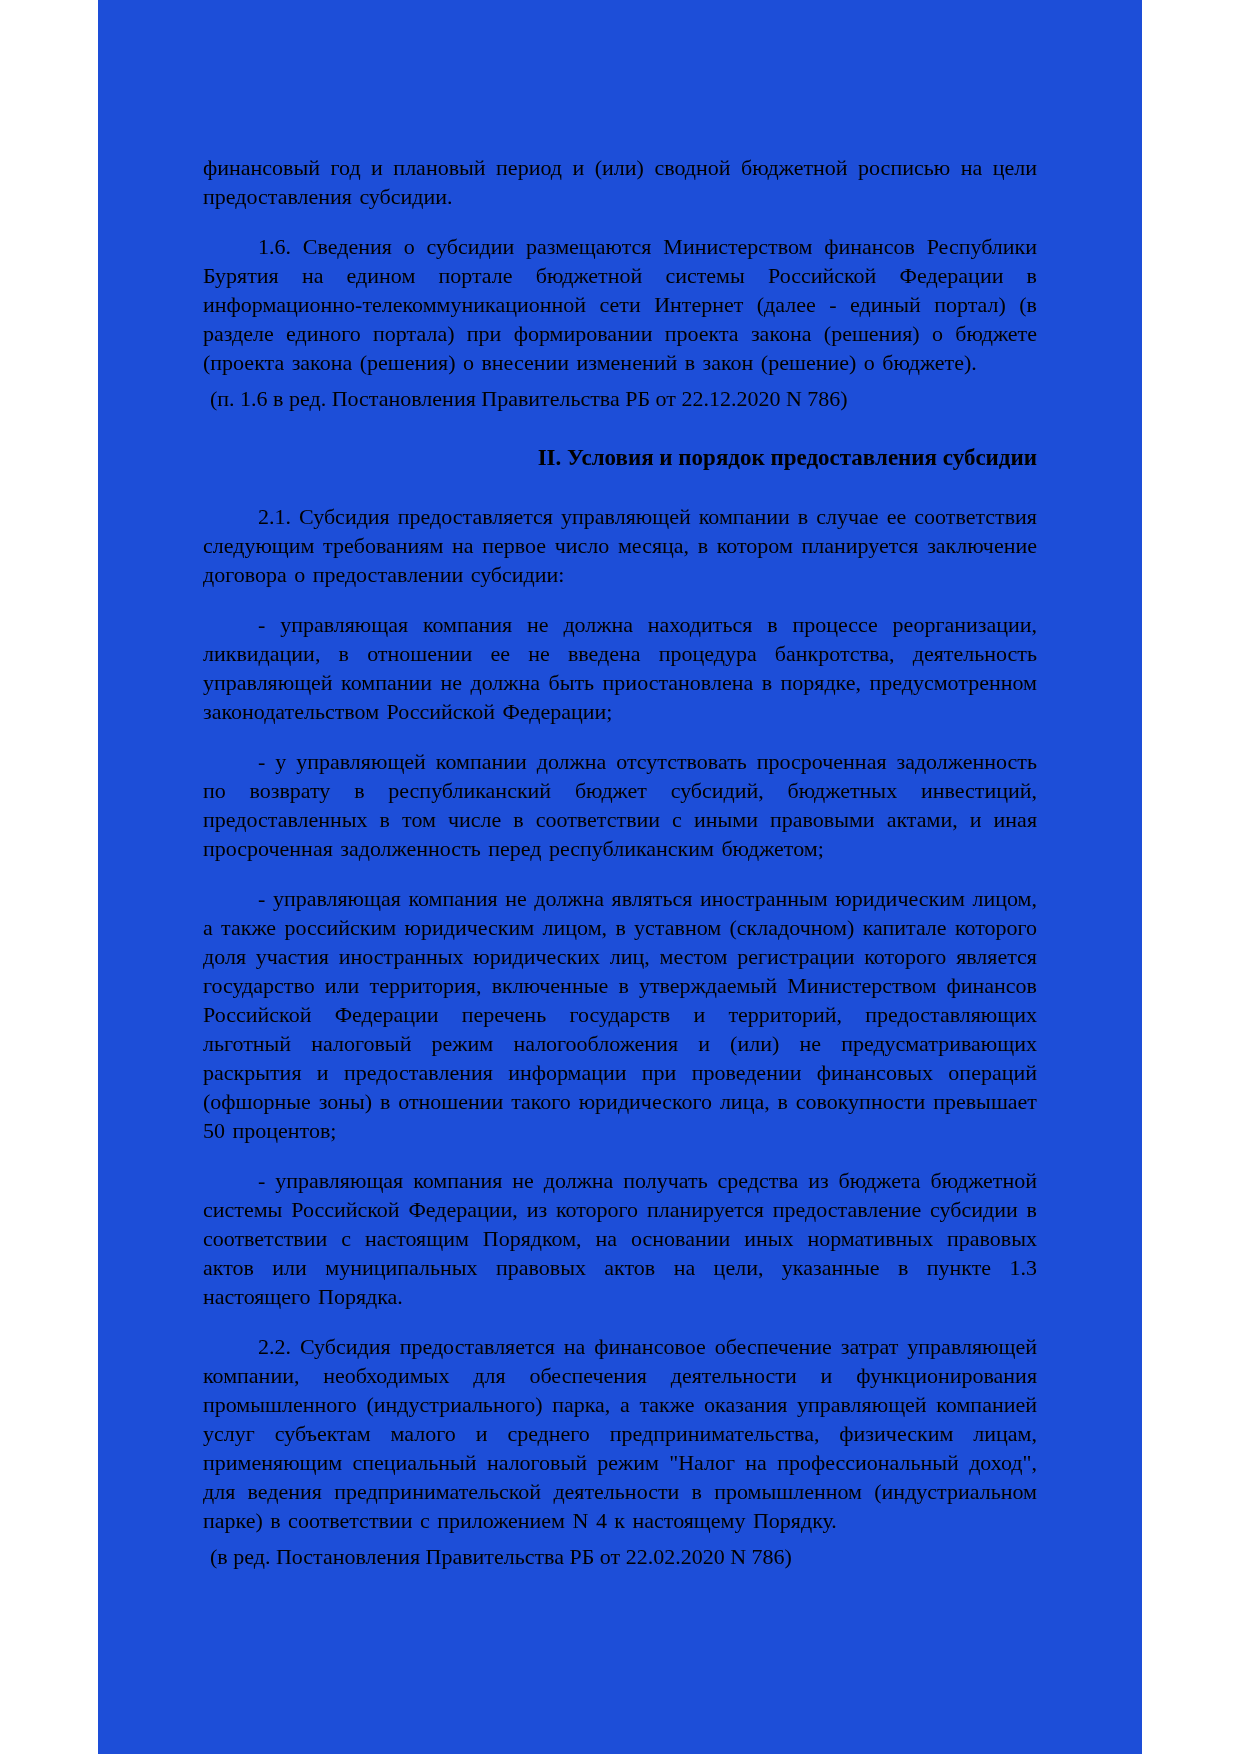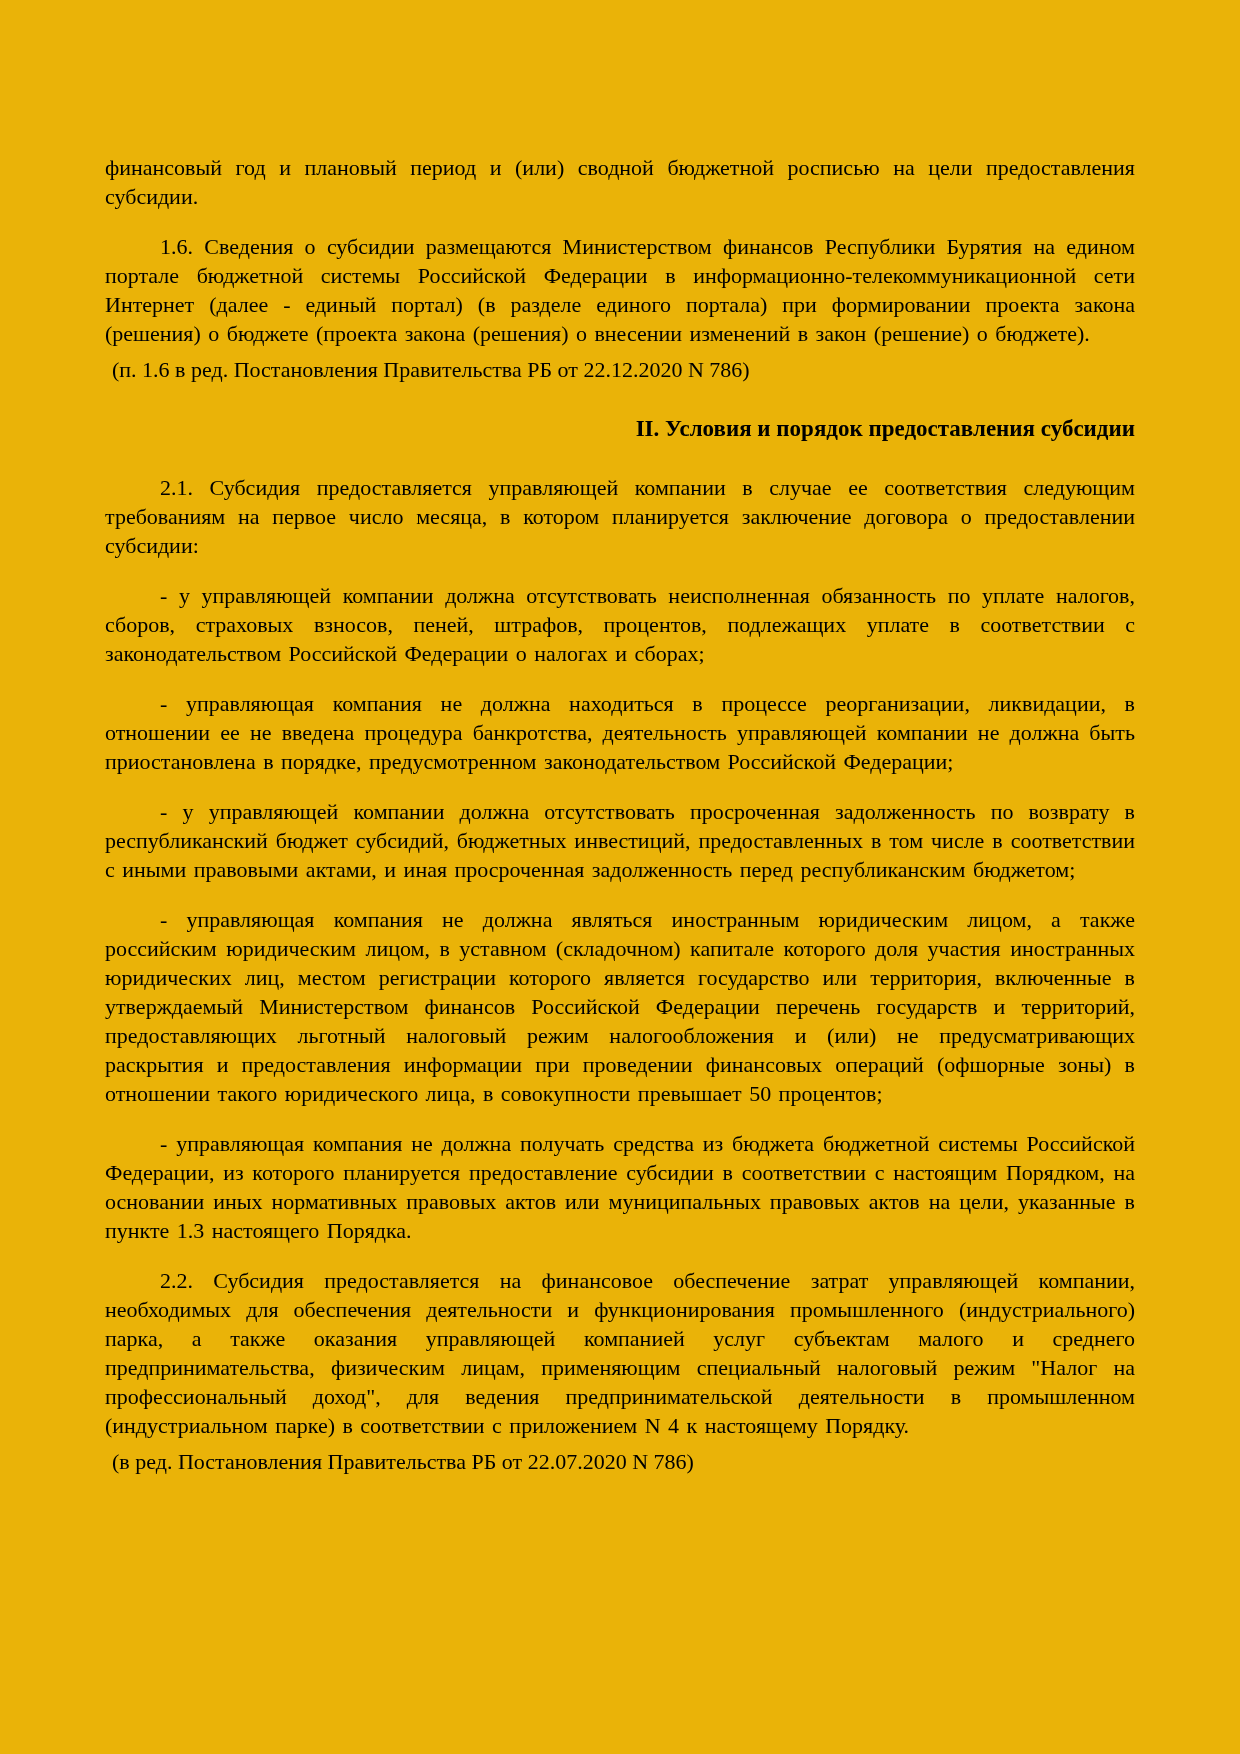--- a/index.html
+++ b/index.html
@@ -2,24 +2,24 @@
 <html lang="ru"><head>
 <meta charset="utf-8">
 <style>
   html, body {
     margin: 0;
     padding: 0;
     background: #ffffff;
   }
   .page {
     position: relative;
-    width: 1240px;
+    width: 1044px;
     height: 1754px;
     margin: 0 auto;
-    background: #eab308;
+    background: #1d4ed8;
     color: #000000;
     font-family: "Liberation Serif", "DejaVu Serif", serif;
     font-size: 22px;
     line-height: 29px;
     box-sizing: border-box;
     padding: 132px 105px 0 105px;
     overflow: hidden;
   }
   .para {
     margin: 21px 0 0 0;
@@ -52,27 +52,26 @@
   <p class="para no-indent">финансовый год и плановый период и (или) сводной бюджетной росписью на цели предоставления субсидии.</p>
 
   <p class="para">1.6. Сведения о субсидии размещаются Министерством финансов Республики Бурятия на едином портале бюджетной системы Российской Федерации в информационно-телекоммуникационной сети Интернет (далее - единый портал) (в разделе единого портала) при формировании проекта закона (решения) о бюджете (проекта закона (решения) о внесении изменений в закон (решение) о бюджете).</p>
 
   <p class="note">(п. 1.6 в ред. Постановления Правительства РБ от 22.12.2020 N 786)</p>
 
   <h2 class="heading">II. Условия и порядок предоставления субсидии</h2>
 
   <p class="para">2.1. Субсидия предоставляется управляющей компании в случае ее соответствия следующим требованиям на первое число месяца, в котором планируется заключение договора о предоставлении субсидии:</p>
 
-  <p class="para">- у управляющей компании должна отсутствовать неисполненная обязанность по уплате налогов, сборов, страховых взносов, пеней, штрафов, процентов, подлежащих уплате в соответствии с законодательством Российской Федерации о налогах и сборах;</p>
 
   <p class="para">- управляющая компания не должна находиться в процессе реорганизации, ликвидации, в отношении ее не введена процедура банкротства, деятельность управляющей компании не должна быть приостановлена в порядке, предусмотренном законодательством Российской Федерации;</p>
 
   <p class="para">- у управляющей компании должна отсутствовать просроченная задолженность по возврату в республиканский бюджет субсидий, бюджетных инвестиций, предоставленных в том числе в соответствии с иными правовыми актами, и иная просроченная задолженность перед республиканским бюджетом;</p>
 
   <p class="para">- управляющая компания не должна являться иностранным юридическим лицом, а также российским юридическим лицом, в уставном (складочном) капитале которого доля участия иностранных юридических лиц, местом регистрации которого является государство или территория, включенные в утверждаемый Министерством финансов Российской Федерации перечень государств и территорий, предоставляющих льготный налоговый режим налогообложения и (или) не предусматривающих раскрытия и предоставления информации при проведении финансовых операций (офшорные зоны) в отношении такого юридического лица, в совокупности превышает 50 процентов;</p>
 
   <p class="para">- управляющая компания не должна получать средства из бюджета бюджетной системы Российской Федерации, из которого планируется предоставление субсидии в соответствии с настоящим Порядком, на основании иных нормативных правовых актов или муниципальных правовых актов на цели, указанные в пункте 1.3 настоящего Порядка.</p>
 
   <p class="para">2.2. Субсидия предоставляется на финансовое обеспечение затрат управляющей компании, необходимых для обеспечения деятельности и функционирования промышленного (индустриального) парка, а также оказания управляющей компанией услуг субъектам малого и среднего предпринимательства, физическим лицам, применяющим специальный налоговый режим "Налог на профессиональный доход", для ведения предпринимательской деятельности в промышленном (индустриальном парке) в соответствии с приложением N 4 к настоящему Порядку.</p>
 
-  <p class="note">(в ред. Постановления Правительства РБ от 22.07.2020 N 786)</p>
+  <p class="note">(в ред. Постановления Правительства РБ от 22.02.2020 N 786)</p>
 
 </div>
 
 </body></html>

